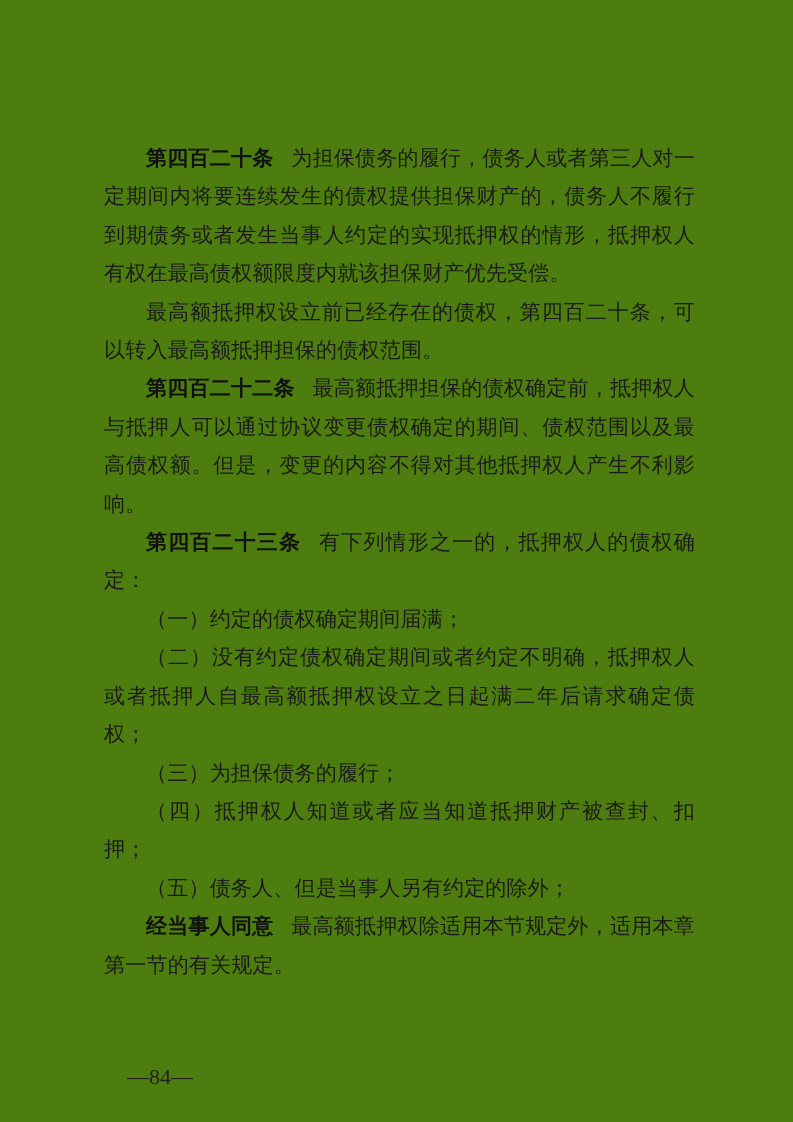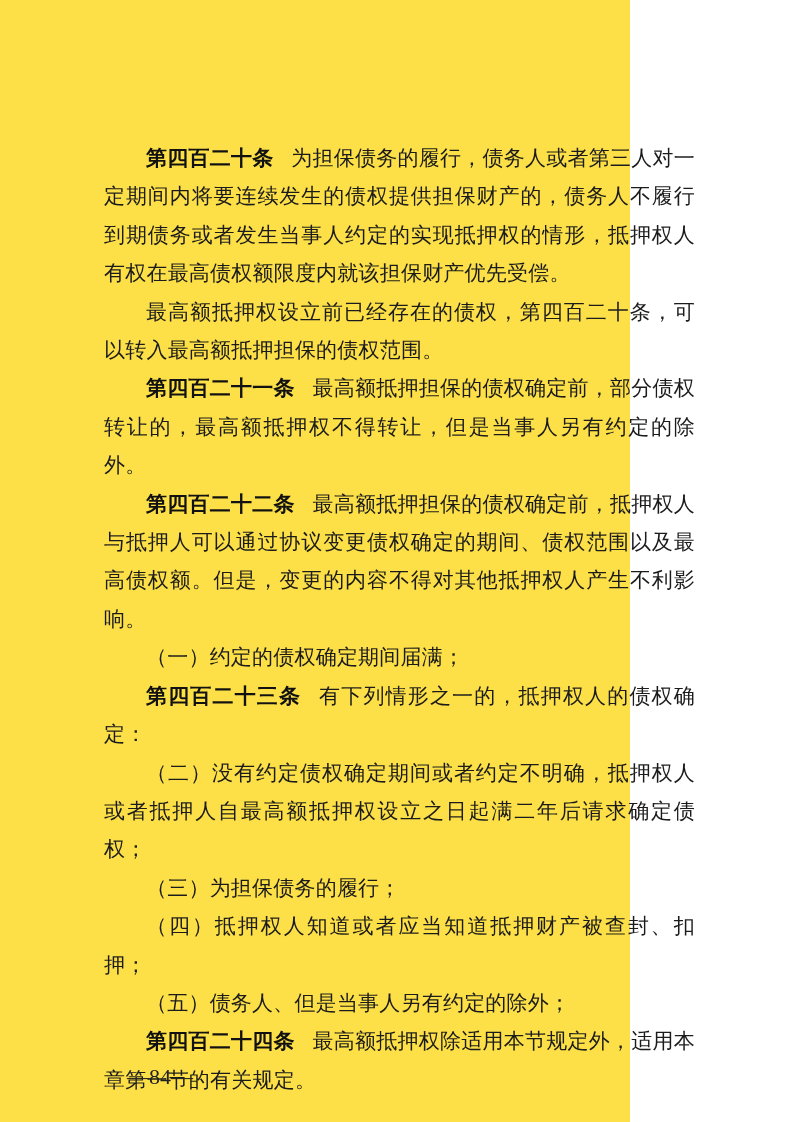--- a/index.html
+++ b/index.html
@@ -8,23 +8,23 @@
     background: #ffffff;
   }
   body {
     width: 793px;
     height: 1122px;
     overflow: hidden;
     position: relative;
   }
   .page {
     position: relative;
-    width: 630px;
+    width: 793px;
     height: 1122px;
-    background: #fde047;
+    background: #4d7c0f;
     font-family: "Liberation Serif", "DejaVu Serif", serif;
     color: #1b1b1b;
   }
   .content {
     position: absolute;
     left: 104px;
     top: 139px;
     width: 591px;
   }
   .para {
@@ -59,37 +59,36 @@
 </head>
 <body>
 
 <div class="page">
   <div class="content">
 
     <p class="para"><span class="article-heading">第四百二十条</span><span>为担保债务的履行，债务人或者第三人对一定期间内将要连续发生的债权提供担保财产的，债务人不履行到期债务或者发生当事人约定的实现抵押权的情形，抵押权人有权在最高债权额限度内就该担保财产优先受偿。</span></p>
 
     <p class="para"><span>最高额抵押权设立前已经存在的债权，第四百二十条，可以转入最高额抵押担保的债权范围。</span></p>
 
-    <p class="para"><span class="article-heading">第四百二十一条</span><span>最高额抵押担保的债权确定前，部分债权转让的，最高额抵押权不得转让，但是当事人另有约定的除外。</span></p>
 
     <p class="para"><span class="article-heading">第四百二十二条</span><span>最高额抵押担保的债权确定前，抵押权人与抵押人可以通过协议变更债权确定的期间、债权范围以及最高债权额。但是，变更的内容不得对其他抵押权人产生不利影响。</span></p>
 
+    <p class="para"><span class="article-heading">第四百二十三条</span><span>有下列情形之一的，抵押权人的债权确定：</span></p>
+
     <p class="para"><span>（一）约定的债权确定期间届满；</span></p>
-
-    <p class="para"><span class="article-heading">第四百二十三条</span><span>有下列情形之一的，抵押权人的债权确定：</span></p>
 
     <p class="para"><span>（二）没有约定债权确定期间或者约定不明确，抵押权人或者抵押人自最高额抵押权设立之日起满二年后请求确定债权；</span></p>
 
     <p class="para"><span>（三）为担保债务的履行；</span></p>
 
     <p class="para"><span>（四）抵押权人知道或者应当知道抵押财产被查封、扣押；</span></p>
 
     <p class="para"><span>（五）债务人、但是当事人另有约定的除外；</span></p>
 
 
-    <p class="para"><span class="article-heading">第四百二十四条</span><span>最高额抵押权除适用本节规定外，适用本章第一节的有关规定。</span></p>
+    <p class="para"><span class="article-heading">经当事人同意</span><span>最高额抵押权除适用本节规定外，适用本章第一节的有关规定。</span></p>
 
   </div>
 
   <div class="footer">
     <span>—84—</span>
   </div>
 </div>
 
 </body></html>

